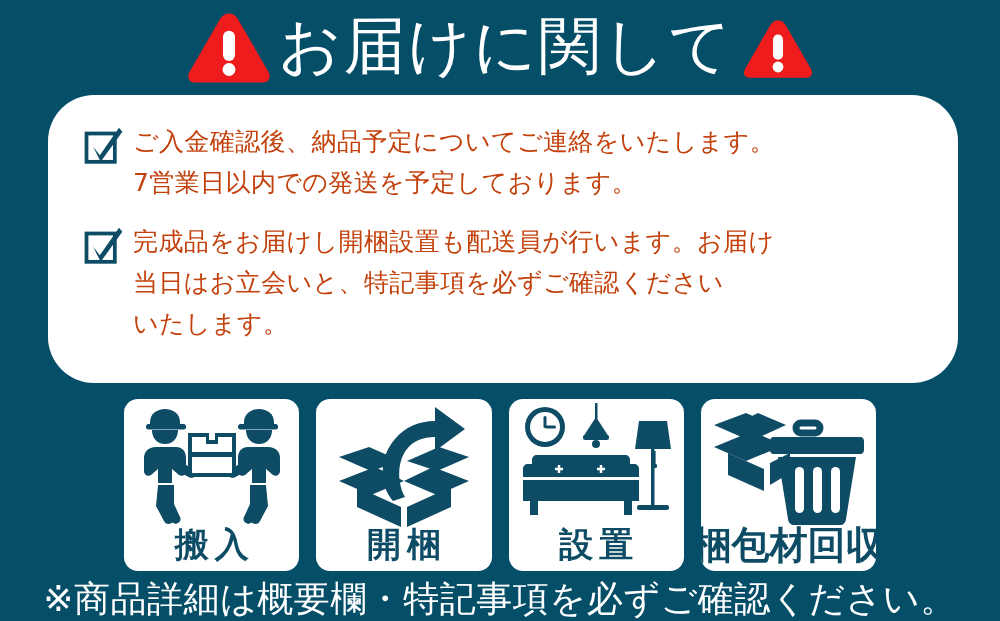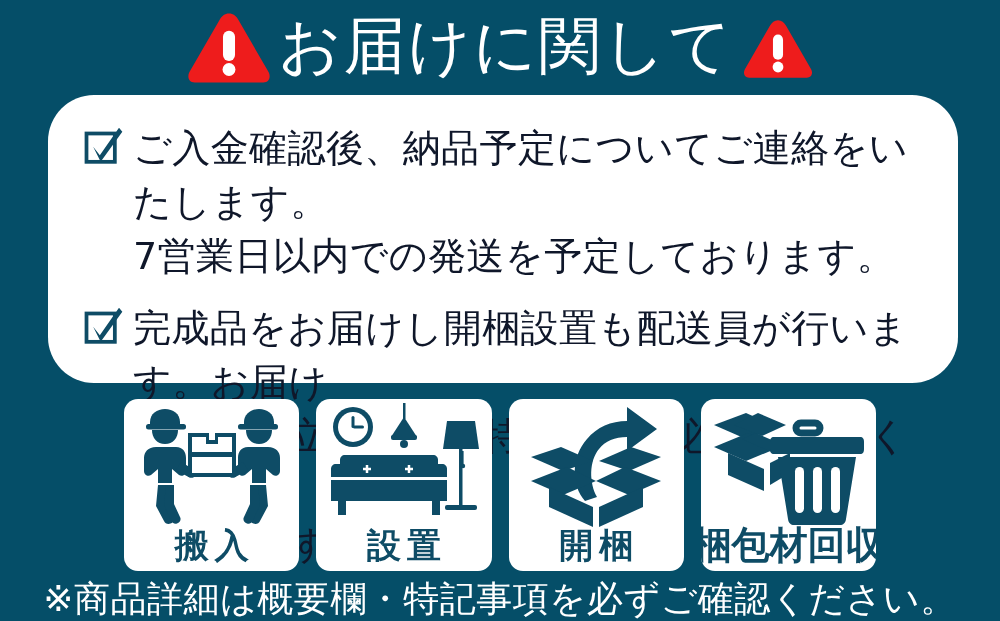--- a/index.html
+++ b/index.html
@@ -44,34 +44,35 @@
     margin-bottom:18px;
   }
   .bullet:last-child{ margin-bottom:0; }
   .check-ico{
     flex:0 0 auto;
     width:40px; height:42px;
     margin-right:9px;
     margin-top:4px;
   }
   .bullet-text{
-    color:#0f172a;
-    font-size:38px;
-    line-height:54px;
+    color:#c2410c;
+    font-size:25px;
+    line-height:41px;
     letter-spacing:0.4px;
     white-space:pre-line;
   }
 
   
   .icon-row{
     position:absolute;
     left:124px; top:399px;
     width:752px; height:172px;
     display:flex;
     gap:17px;
+    font-family:Liberation Serif, serif;
   }
   .icon-box{
     width:177px; height:172px;
     background:#ffffff;
     border-radius:14px;
     position:relative;
     display:flex;
     flex-direction:column;
     align-items:center;
     justify-content:flex-start;
@@ -192,20 +193,40 @@
           <rect x="70" y="28" width="12" height="11" fill="#0e4c66"></rect>
           <rect x="73" y="28" width="6" height="7" fill="#ffffff"></rect>
         </g>
       </svg>
     </div>
     <div class="icon-label">搬入</div>
   </div>
 
   <div class="icon-box">
     <div class="icon-art">
+      <svg width="138" height="124" viewBox="0 0 138 124">
+        <g fill="#0e4c66">
+
+          <path d="M58 98 C44 82 44 54 60 36 C70 24 84 18 100 18 L100 4 L130 26 L100 48 L100 34 C88 34 78 38 72 46 C62 58 62 80 70 94 Z"></path>
+
+          <path d="M4 54 L34 44 L66 58 L36 68 Z"></path>
+          <path d="M134 54 L104 44 L72 58 L102 68 Z"></path>
+          <path d="M4 78 L40 64 L69 78 L36 92 Z"></path>
+          <path d="M134 78 L98 64 L69 78 L102 92 Z"></path>
+
+          <path d="M22 84 L66 104 L66 124 L22 104 Z"></path>
+          <path d="M116 84 L72 104 L72 124 L116 104 Z"></path>
+        </g>
+      </svg>
+    </div>
+    <div class="icon-label">開梱</div>
+  </div>
+
+  <div class="icon-box">
+    <div class="icon-art">
       <svg width="150" height="124" viewBox="0 0 150 124">
         <g fill="#0e4c66">
 
           <circle cx="24" cy="24" r="20"></circle>
           <circle cx="24" cy="24" r="15" fill="#ffffff"></circle>
           <rect x="22.5" y="13" width="3" height="12" rx="1.5" fill="#0e4c66"></rect>
           <rect x="24" y="22.5" width="11" height="3" rx="1.5" fill="#0e4c66"></rect>
 
           <rect x="74" y="0" width="2.5" height="16"></rect>
           <path d="M62 34 L75 14 L88 34 Z"></path>
@@ -224,40 +245,20 @@
           <rect x="9" y="98" width="8" height="14"></rect>
           <rect x="103" y="98" width="8" height="14"></rect>
 
           <path d="M38 62 L38 70 M34 66 L42 66" stroke="#ffffff" stroke-width="2.5"></path>
           <path d="M80 62 L80 70 M76 66 L84 66" stroke="#ffffff" stroke-width="2.5"></path>
           <rect x="2" y="74" width="116" height="3" fill="#ffffff"></rect>
         </g>
       </svg>
     </div>
     <div class="icon-label">設置</div>
-  </div>
-
-  <div class="icon-box">
-    <div class="icon-art">
-      <svg width="138" height="124" viewBox="0 0 138 124">
-        <g fill="#0e4c66">
-
-          <path d="M58 98 C44 82 44 54 60 36 C70 24 84 18 100 18 L100 4 L130 26 L100 48 L100 34 C88 34 78 38 72 46 C62 58 62 80 70 94 Z"></path>
-
-          <path d="M4 54 L34 44 L66 58 L36 68 Z"></path>
-          <path d="M134 54 L104 44 L72 58 L102 68 Z"></path>
-          <path d="M4 78 L40 64 L69 78 L36 92 Z"></path>
-          <path d="M134 78 L98 64 L69 78 L102 92 Z"></path>
-
-          <path d="M22 84 L66 104 L66 124 L22 104 Z"></path>
-          <path d="M116 84 L72 104 L72 124 L116 104 Z"></path>
-        </g>
-      </svg>
-    </div>
-    <div class="icon-label">開梱</div>
   </div>
 
   <div class="icon-box">
     <div class="icon-art">
       <svg width="152" height="124" viewBox="0 0 152 124">
         <g fill="#0e4c66">
 
           <path d="M2 22 L34 10 L66 24 L34 36 Z"></path>
           <path d="M74 22 L46 10 L22 22 L50 33 Z"></path>
           <path d="M2 44 L36 30 L68 44 L34 58 Z"></path>

